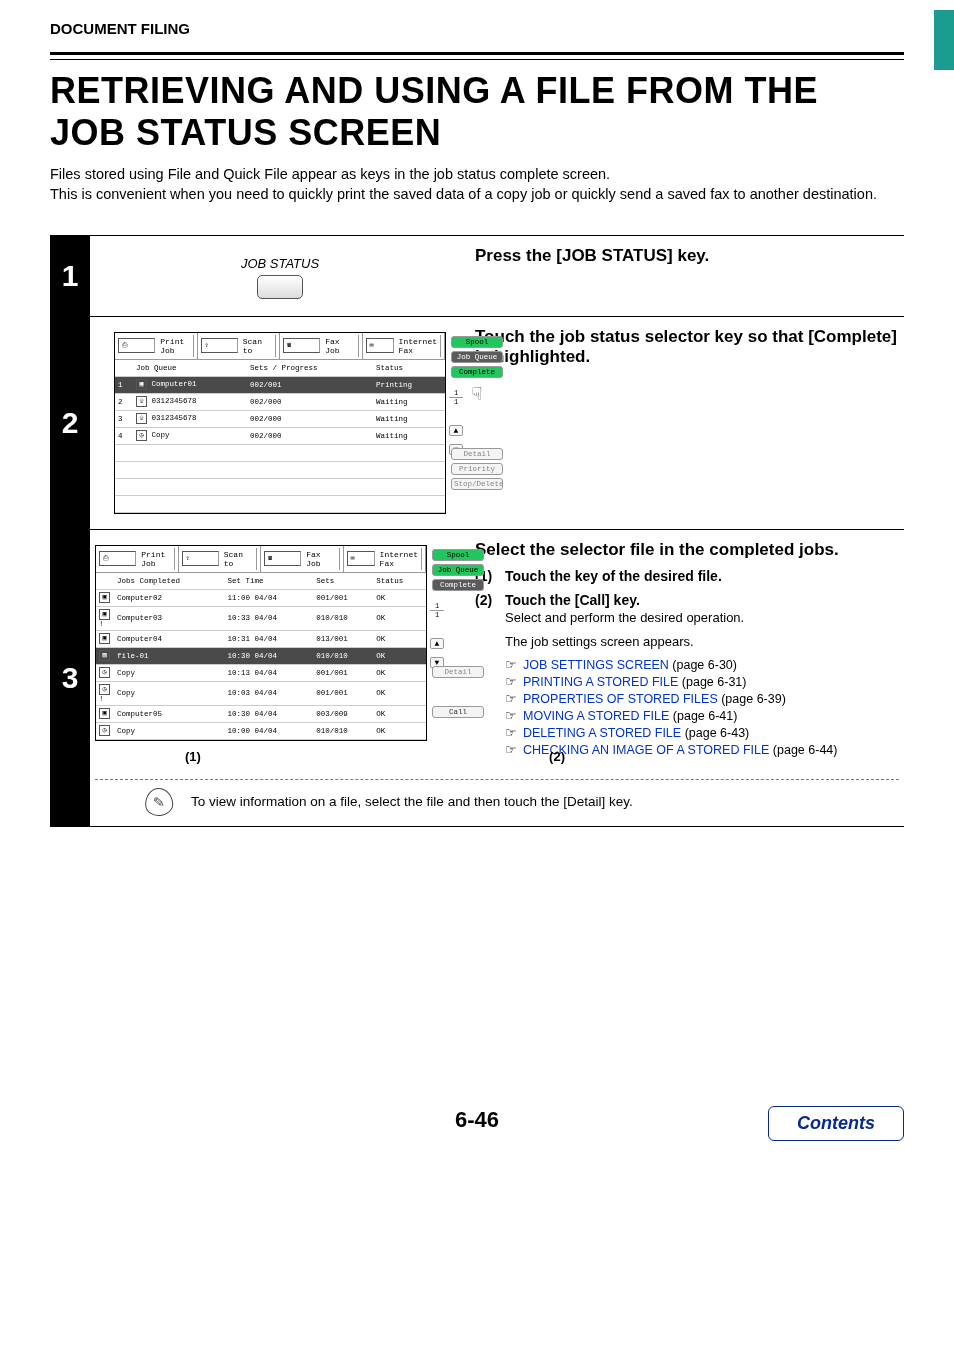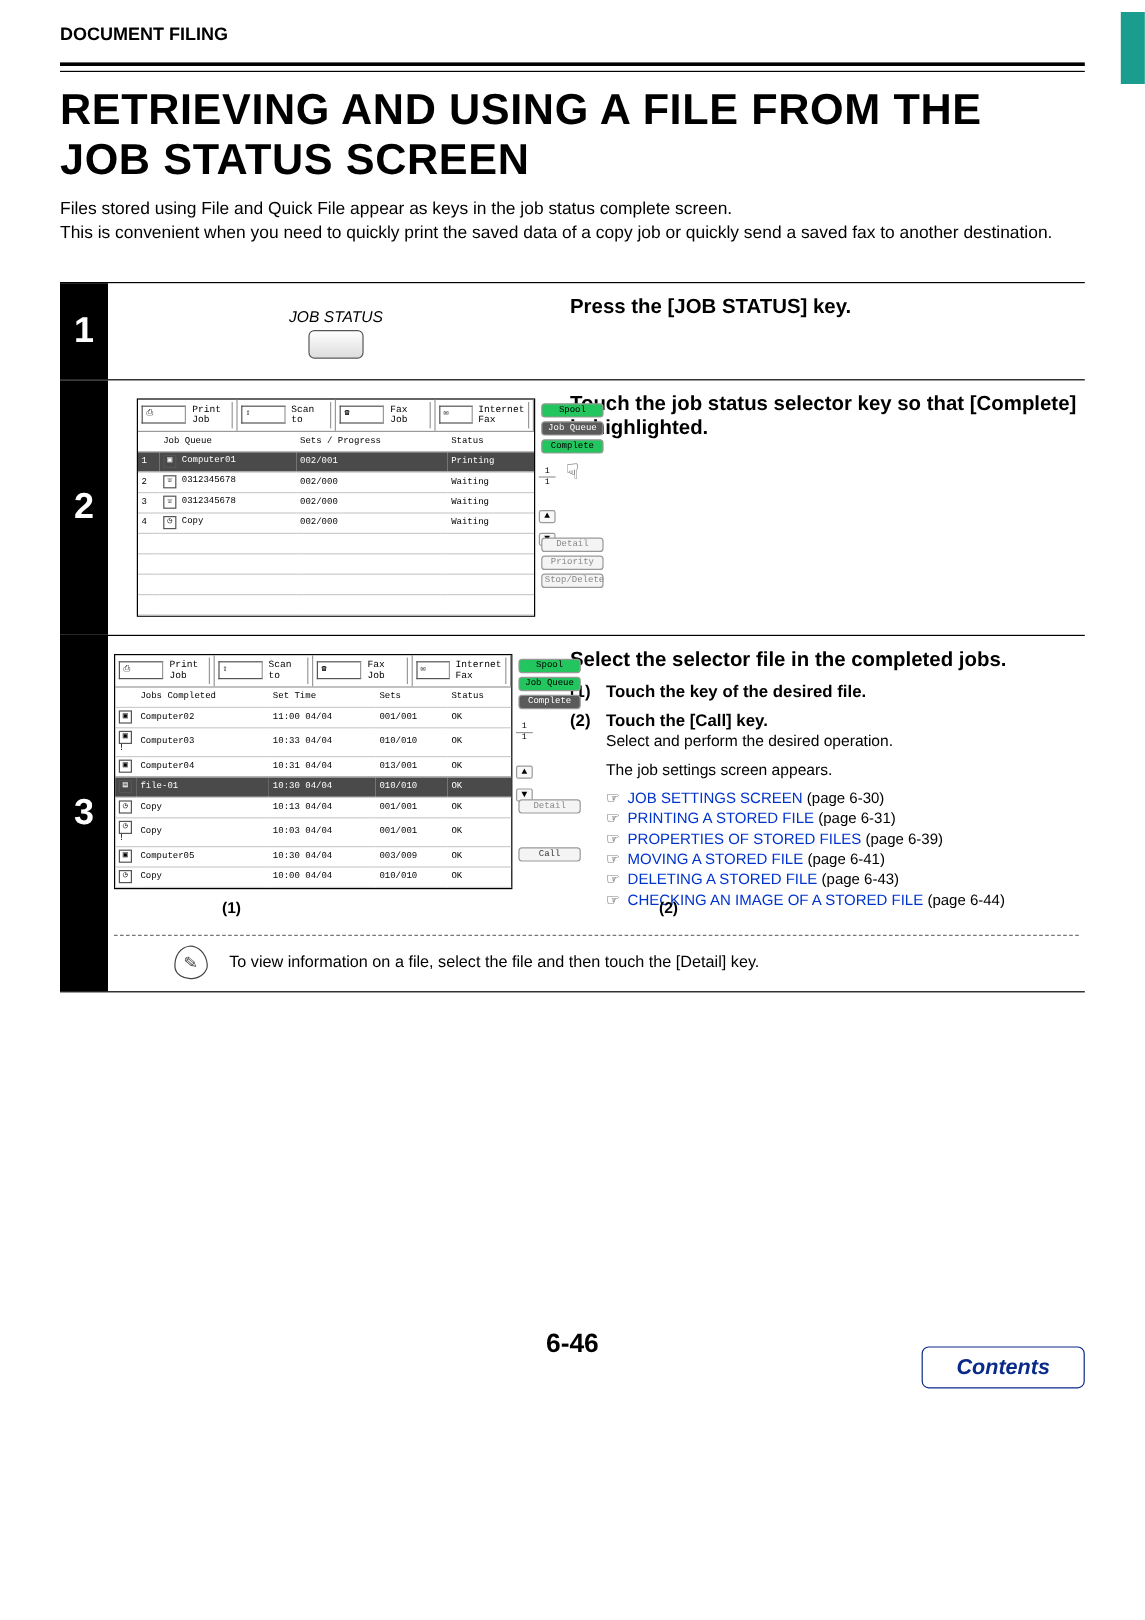--- a/index.html
+++ b/index.html
@@ -257,21 +257,21 @@
     color: #444;
   }
   .page-footer {
     text-align: center;
     font-size: 22px;
     font-weight: bold;
     margin-top: 280px;
   }
   .contents-box {
     position: absolute;
-    bottom: 16px;
+    bottom: 32px;
     right: 50px;
     border: 1.5px solid #0a2a8a;
     border-radius: 6px;
     padding: 6px 28px;
     color: #0a2a8a;
     font-weight: bold;
     font-style: italic;
     font-size: 18px;
   }
   .ico {

